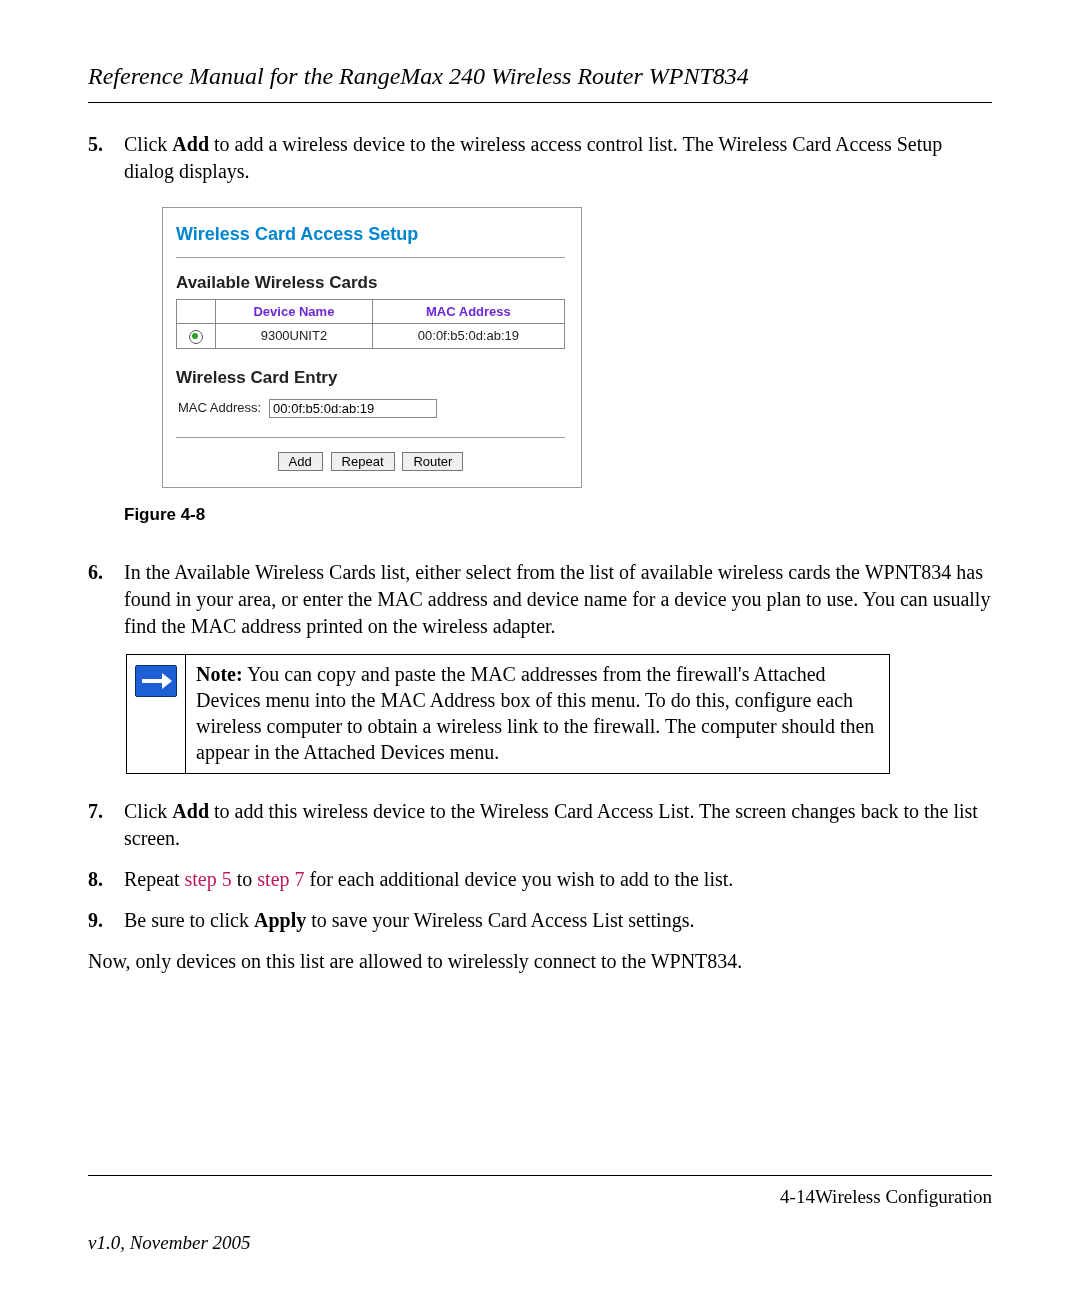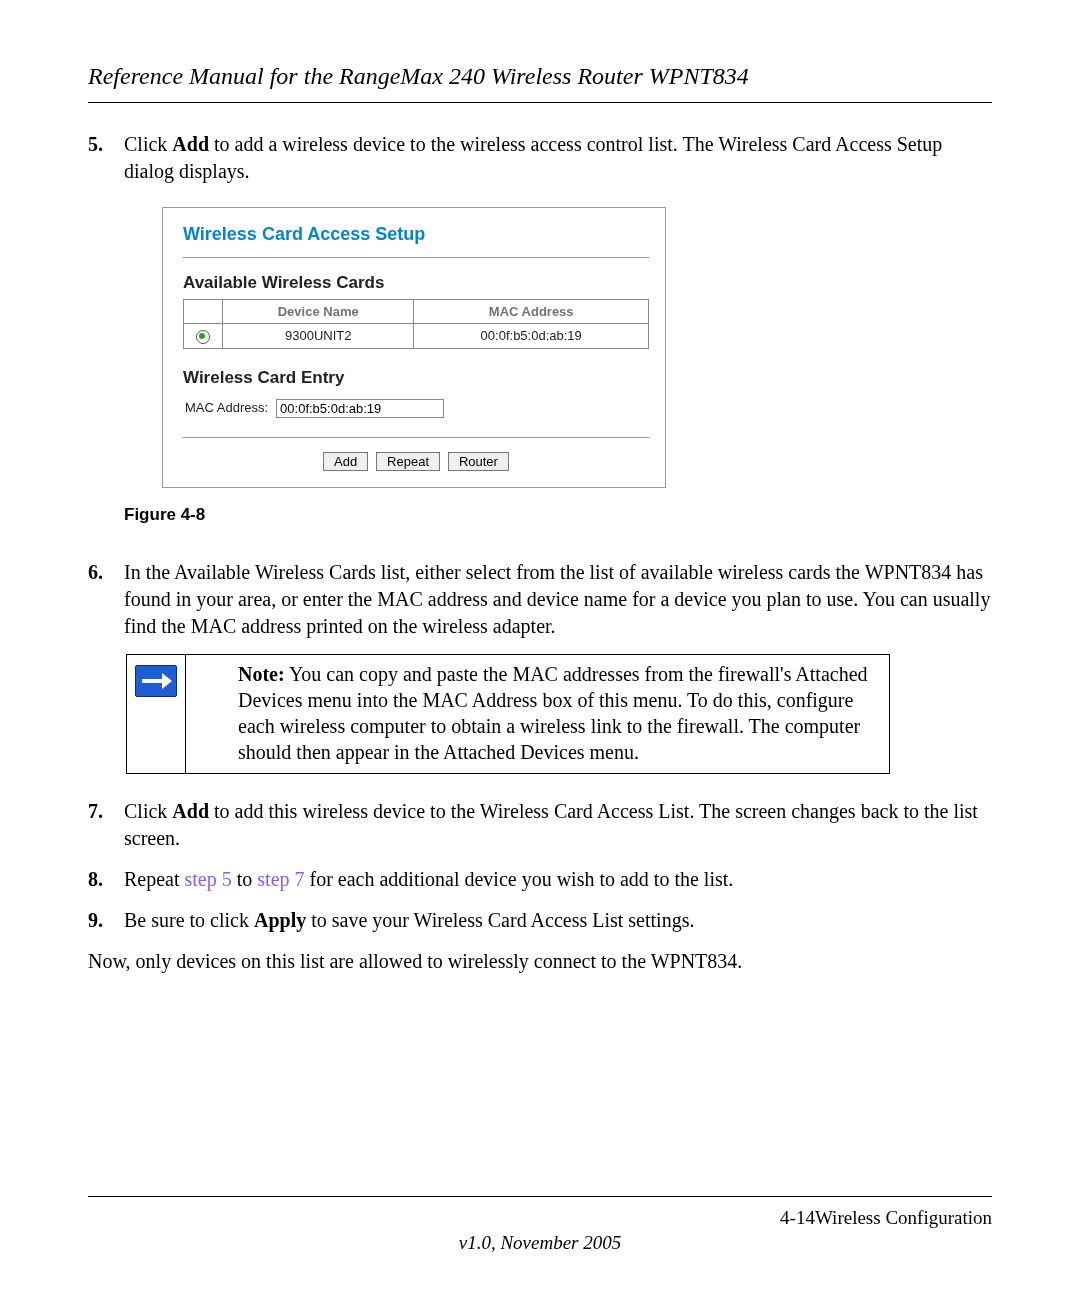--- a/index.html
+++ b/index.html
@@ -44,34 +44,33 @@
   }
   ol.steps > li .num {
     width: 36px;
     flex: none;
     font-weight: bold;
   }
   ol.steps > li .body {
     flex: 1;
   }
   b { font-weight: bold; }
-  .link { color: #8b5cf6; margin-top: 26px; }
+  .link { color: #be185d; margin-top: 26px; }
   .figure-caption {
     font-family: Arial, Helvetica, sans-serif;
     font-weight: bold;
     font-size: 17px;
     margin: 16px 0 18px 38px;
   }
   .note-box {
     border: 1px solid #000;
     margin: 14px 5px 24px 38px;
     width: 762px;
     display: flex;
     padding: 0;
-    gap: 42px;
   }
   .note-icon-cell {
     border-right: 1px solid #000;
     width: 58px;
     flex: none;
     display: flex;
     align-items: flex-start;
     justify-content: center;
     padding-top: 10px;
   }
@@ -103,28 +102,28 @@
     right: 4px;
     top: 7px;
     width: 0; height: 0;
     border-top: 8px solid transparent;
     border-bottom: 8px solid transparent;
     border-left: 10px solid #fff;
   }
 
   
   .dialog {
-    width: 504px;
+    width: 420px;
     margin: 22px 0 0 38px;
     border: 1px solid #9a9a9a;
     background: #fff;
     font-family: Arial, Helvetica, sans-serif;
     font-size: 14px;
     color: #222;
-    padding: 14px 16px 16px 20px;
+    padding: 14px 16px 16px 13px;
     box-sizing: border-box;
   }
   .dialog-title {
     color: #0086d1;
     font-weight: bold;
     font-size: 18px;
     margin-bottom: 10px;
   }
   .dialog-sep {
     border: none;
@@ -136,21 +135,21 @@
     font-size: 17px;
     margin: 0 0 4px 0;
   }
   table.avail {
     width: 100%;
     border-collapse: collapse;
     font-size: 13px;
   }
   table.avail th {
     border: 1px solid #888;
-    color: #737373;
+    color: #6d28d9;
     font-weight: bold;
     padding: 3px 4px;
     background: #fff;
   }
   table.avail td {
     border: 1px solid #888;
     padding: 3px 4px;
     text-align: center;
   }
   .radio-dot {
@@ -202,23 +201,23 @@
     right: 88px;
     bottom: 40px;
     font-size: 19px;
   }
   .footer-row {
     display: flex;
     justify-content: flex-end;
     margin-top: 8px;
   }
   .footer-version {
-    text-align: center;
+    text-align: left;
     font-style: italic;
-    margin-top: 0;
+    margin-top: 21px;
     font-family: Liberation Serif, serif;
   }
 </style>
 </head>
 <body>
 
 <div class="page">
 
   <div class="running-head">Reference Manual for the RangeMax 240 Wireless Router WPNT834</div>
   <hr class="top-rule">

